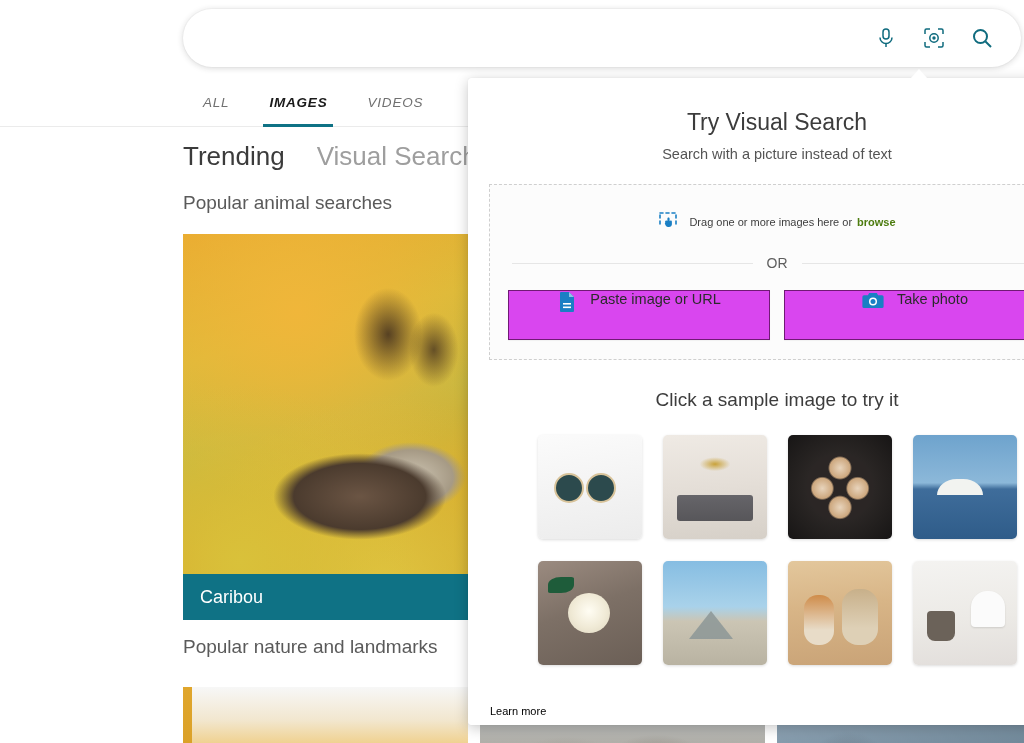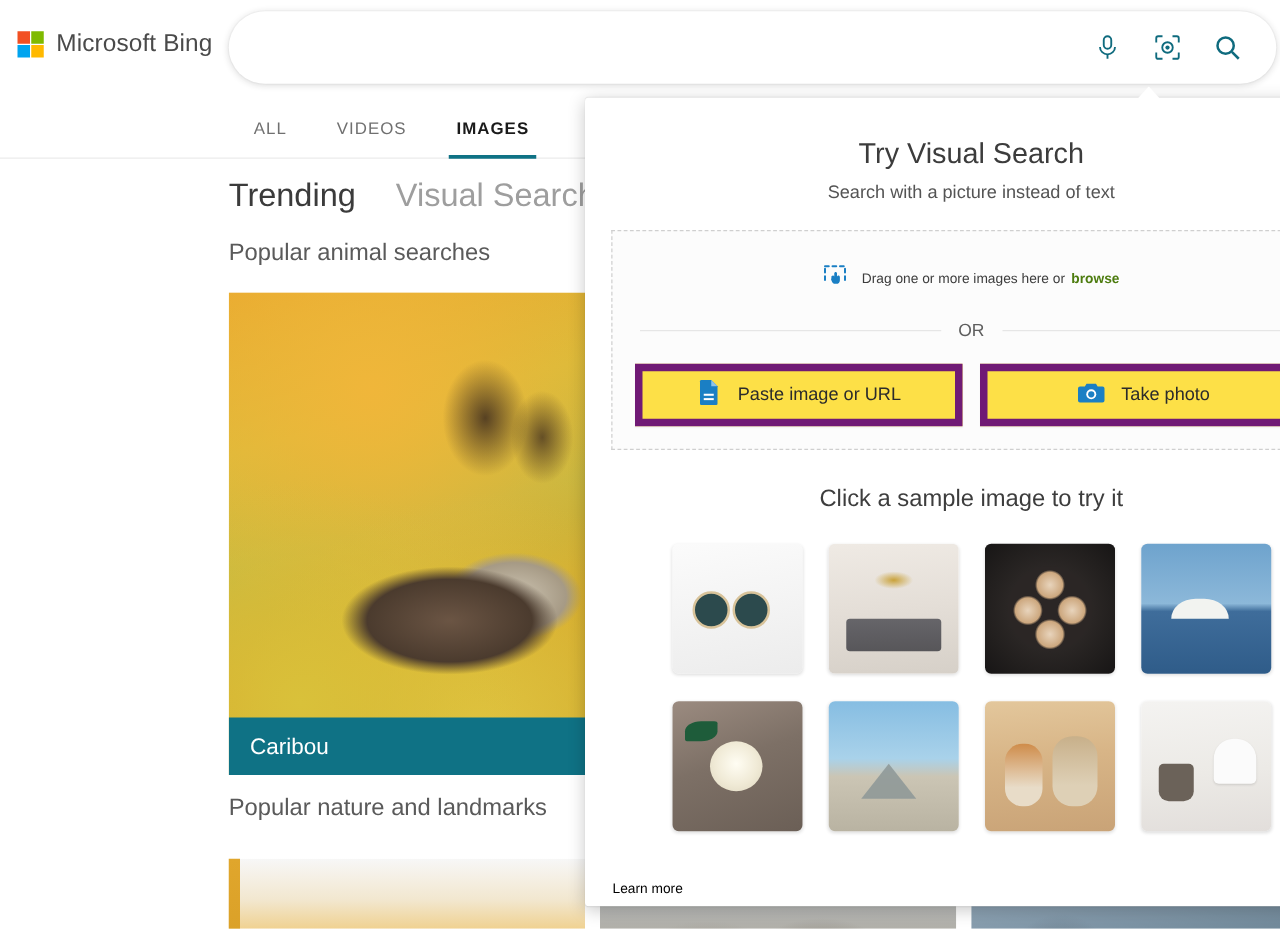--- a/index.html
+++ b/index.html
@@ -41,21 +41,21 @@
   .search-icons { display: flex; align-items: center; gap: 22px; padding-right: 26px; }
   .sicon { width: 26px; height: 26px; display: flex; align-items: center;
     justify-content: center; cursor: pointer; }
   .sicon svg { display: block; }
 
   
   .navbar {
     position: absolute; top: 77px; left: 0; width: 1024px; height: 50px;
     background: #fff; border-bottom: 1px solid #ebebeb; z-index: 4;
   }
-  .nav-tabs { position: absolute; left: 183px; top: 0; display: flex; height: 50px; }
+  .nav-tabs { position: absolute; left: 183px; top: 0; display: flex; height: 50px; font-style: italic; }
   .nav-tab {
     position: relative; padding: 0 20px; height: 50px;
     display: flex; align-items: center; justify-content: center;
     font-size: 13.5px; letter-spacing: .8px; color: #707070; cursor: pointer;
   }
   .nav-tab.active { color: #1a1a1a; font-weight: bold; }
   .nav-tab.active::after {
     content: ""; position: absolute; left: 14px; right: 14px; bottom: 0;
     height: 3px; background: #0f7285;
   }
@@ -167,22 +167,22 @@
   }
   .dz-or {
     display: flex; align-items: center; gap: 14px;
     margin: 22px 22px 0 22px; color: #5e5e5e; font-size: 14px;
   }
   .dz-or::before, .dz-or::after {
     content: ""; flex: 1; height: 1px; background: #e6e6e6;
   }
   .dz-btns { display: flex; gap: 14px; justify-content: center; margin-top: 19px; padding: 0 18px; }
   .dz-btn {
-    flex: 1; height: 50px; background: #fde047; border: 6px solid #701a75;
-    display: flex; align-items: center; justify-content: center; gap: 13px;
+    flex: 1; height: 50px; background: #d946ef; border: 1px solid #701a75;
+    display: flex; justify-content: center; gap: 13px;
     font-size: 14.5px; color: #2b2b2b; cursor: pointer;
     box-shadow: 0 1px 1px rgba(0,0,0,.04);
   }
 
   .sample-head { text-align: center; font-size: 19px; color: #3d3d3d; margin-top: 29px; }
   .samples { display: flex; flex-direction: column; gap: 22px; margin-top: 24px; padding: 0 20px; }
   .sample-row { display: flex; gap: 21px; justify-content: center; }
   .thumb {
     width: 104px; height: 104px; border-radius: 5px; overflow: hidden;
     cursor: pointer; position: relative; box-shadow: 0 1px 3px rgba(0,0,0,.14);
@@ -271,29 +271,20 @@
     content:""; position:absolute; right:12px; top:30px; width:34px; height:36px;
     background:#fbfbfb; border-radius:16px 16px 4px 4px; box-shadow: 0 1px 2px rgba(0,0,0,.12);
   }
 </style>
 </head>
 <body>
 
 <div id="root">
 
   <div class="header">
-    <div class="brand">
-      <span class="ms-logo">
-        <i class="ms-q1"></i>
-          <i class="ms-q2"></i>
-          <i class="ms-q3"></i>
-          <i class="ms-q4"></i>
-      </span>
-      <span class="brand-text">Microsoft Bing</span>
-    </div>
 
     <div class="searchbar">
       <div class="search-input-zone" title=""></div>
       <div class="search-icons">
         <span class="sicon">
           <svg width="20" height="22" viewBox="0 0 20 22" fill="none" stroke="#0f6b7e" stroke-width="1.5">
             <rect x="7" y="2" width="6" height="10" rx="3"></rect>
             <path d="M4 10.5a6 6 0 0 0 12 0"></path>
               <path d="M10 16.5v3.5"></path>
           </svg>
@@ -314,22 +305,22 @@
               <path d="M14.5 14.5L20 20"></path>
           </svg>
         </span>
       </div>
     </div>
   </div>
 
   <div class="navbar">
     <div class="nav-tabs">
       <div class="nav-tab">ALL</div>
+      <div class="nav-tab active">IMAGES</div>
       <div class="nav-tab">VIDEOS</div>
-      <div class="nav-tab active">IMAGES</div>
     </div>
   </div>
 
   <div class="page">
     <div class="content">
       <div class="sec-tabs">
         <div class="sec-tab active">Trending</div>
         <div class="sec-tab inactive">Visual Search</div>
       </div>
       <div class="sub-head">Popular animal searches</div>

